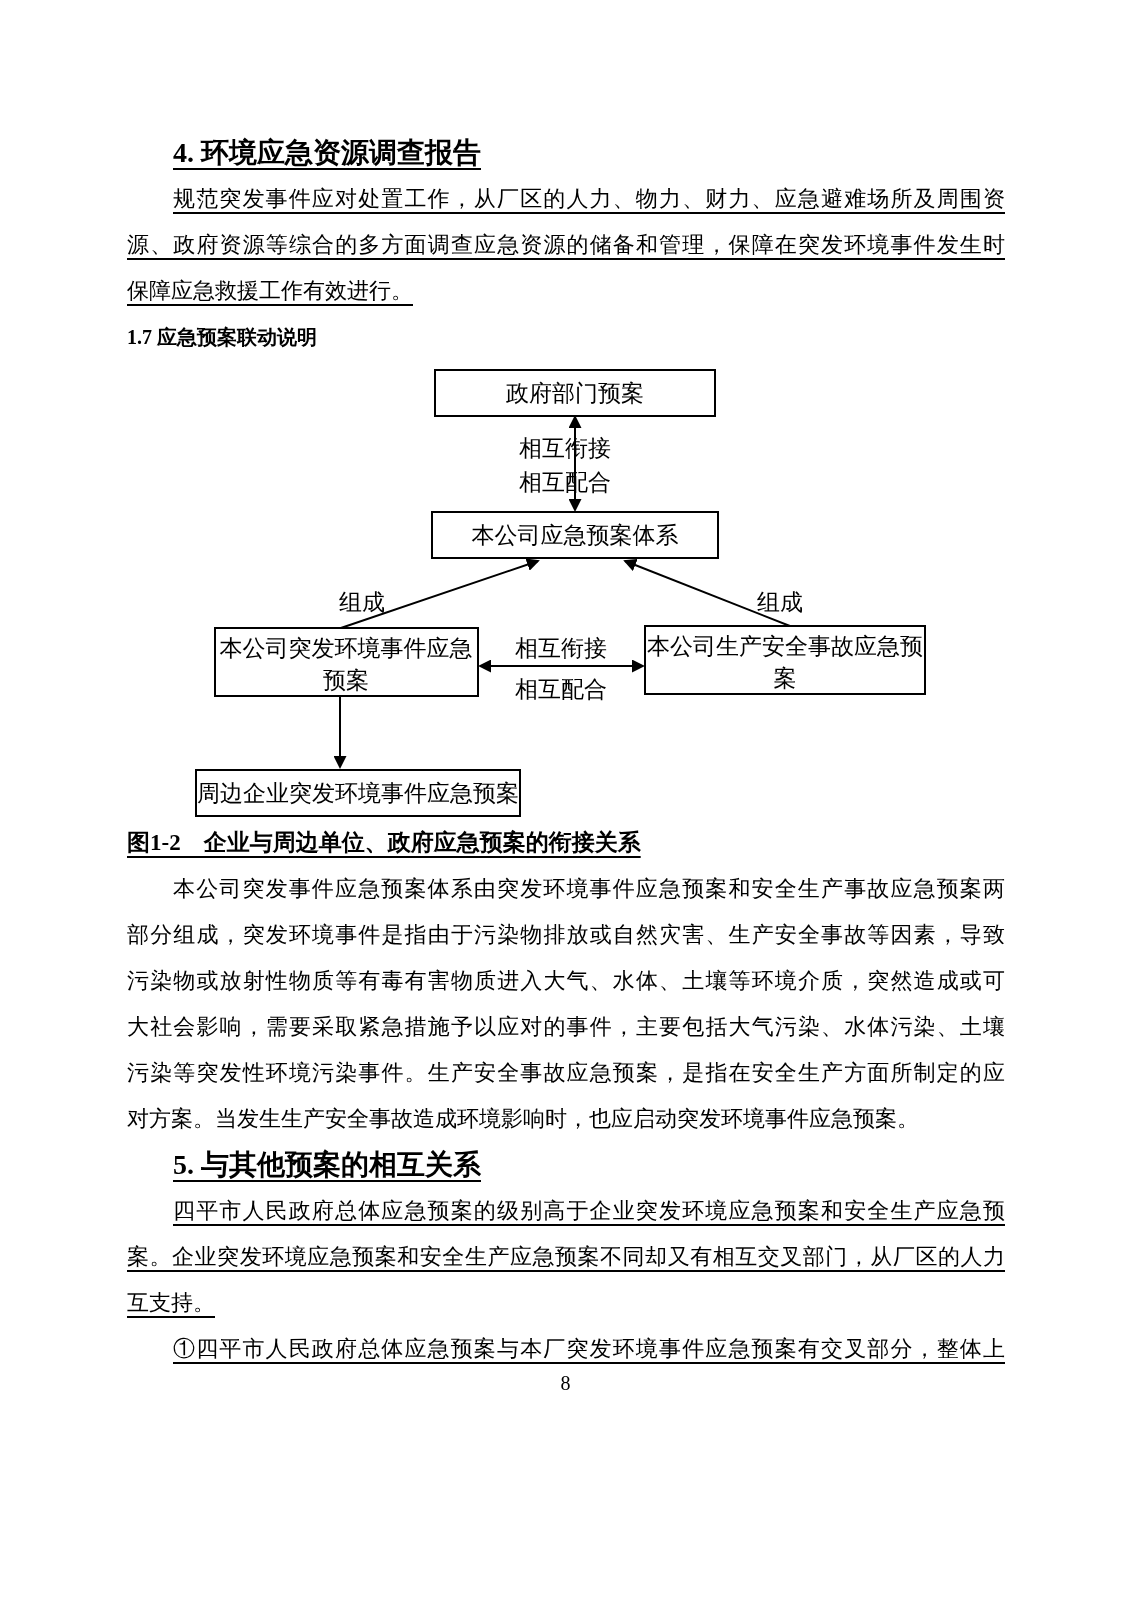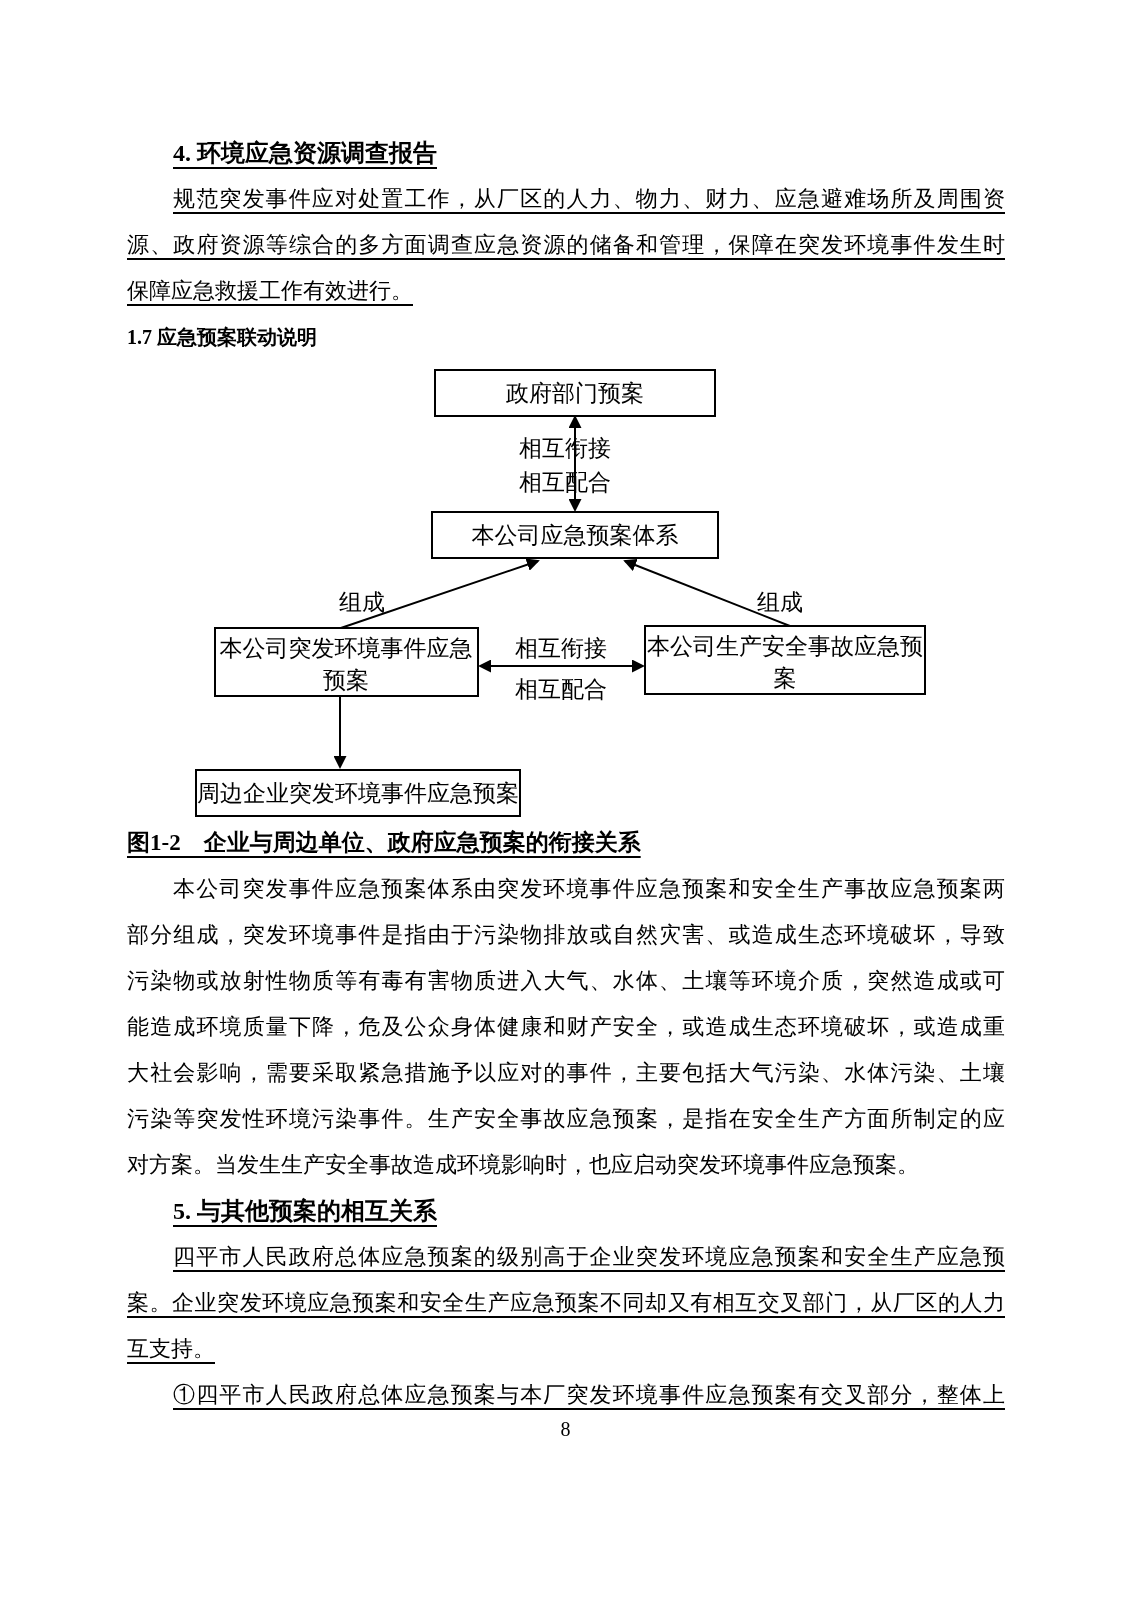--- a/index.html
+++ b/index.html
@@ -28,21 +28,21 @@
     text-align-last:justify;
     text-justify:inter-character;
   }
   .indent { padding-left:46px; }
   .u {
     text-decoration:underline;
     text-decoration-thickness:2px;
     text-underline-offset:6px;
   }
   .b { font-weight:bold; }
-  .h3 { font-size:24px; }
+  .h3 { font-size:28px; }
   .h2 { font-size:20px; font-weight:bold; }
   .caption { text-align:left; font-size:23px; }
   .diagram { display:block; width:1131px; height:460px; }
   .diagram rect { fill:#ffffff; stroke:#000; stroke-width:2; }
   .diagram text {
     font-family:"Liberation Serif","DejaVu Serif",serif;
     font-size:23px; fill:#000; text-anchor:middle;
   }
   .diagram line { stroke:#000; stroke-width:2; }
   .pagenum {
@@ -99,23 +99,22 @@
 
       <line x1="340" y1="337" x2="340" y2="407" marker-end="url(#arr)"></line>
 
       <rect x="196" y="410" width="324" height="46"></rect>
       <text x="358" y="441">周边企业突发环境事件应急预案</text>
     </svg>
 
     <div class="line b u caption">图1-2　企业与周边单位、政府应急预案的衔接关系</div>
 
     <div class="line indent stretch">本公司突发事件应急预案体系由突发环境事件应急预案和安全生产事故应急预案两</div>
-    <div class="line stretch">部分组成，突发环境事件是指由于污染物排放或自然灾害、或造成生态环境破坏，导致</div>
+    <div class="line stretch">部分组成，突发环境事件是指由于污染物排放或自然灾害、生产安全事故等因素，导致</div>
     <div class="line stretch">污染物或放射性物质等有毒有害物质进入大气、水体、土壤等环境介质，突然造成或可</div>
-    <div class="line stretch">能造成环境质量下降，危及公众身体健康和财产安全，或造成生态环境破坏，或造成重</div>
     <div class="line stretch">大社会影响，需要采取紧急措施予以应对的事件，主要包括大气污染、水体污染、土壤</div>
     <div class="line stretch">污染等突发性环境污染事件。生产安全事故应急预案，是指在安全生产方面所制定的应</div>
     <div class="line">对方案。当发生生产安全事故造成环境影响时，也应启动突发环境事件应急预案。</div>
 
     <div class="line b u indent h3">5. 与其他预案的相互关系</div>
     <div class="line u indent stretch">四平市人民政府总体应急预案的级别高于企业突发环境应急预案和安全生产应急预</div>
     <div class="line u stretch">案。企业突发环境应急预案和安全生产应急预案不同却又有相互交叉部门，从厂区的人力</div>
     <div class="line u">互支持。</div>
 
     <div class="line u indent stretch">①四平市人民政府总体应急预案与本厂突发环境事件应急预案有交叉部分，整体上</div>

